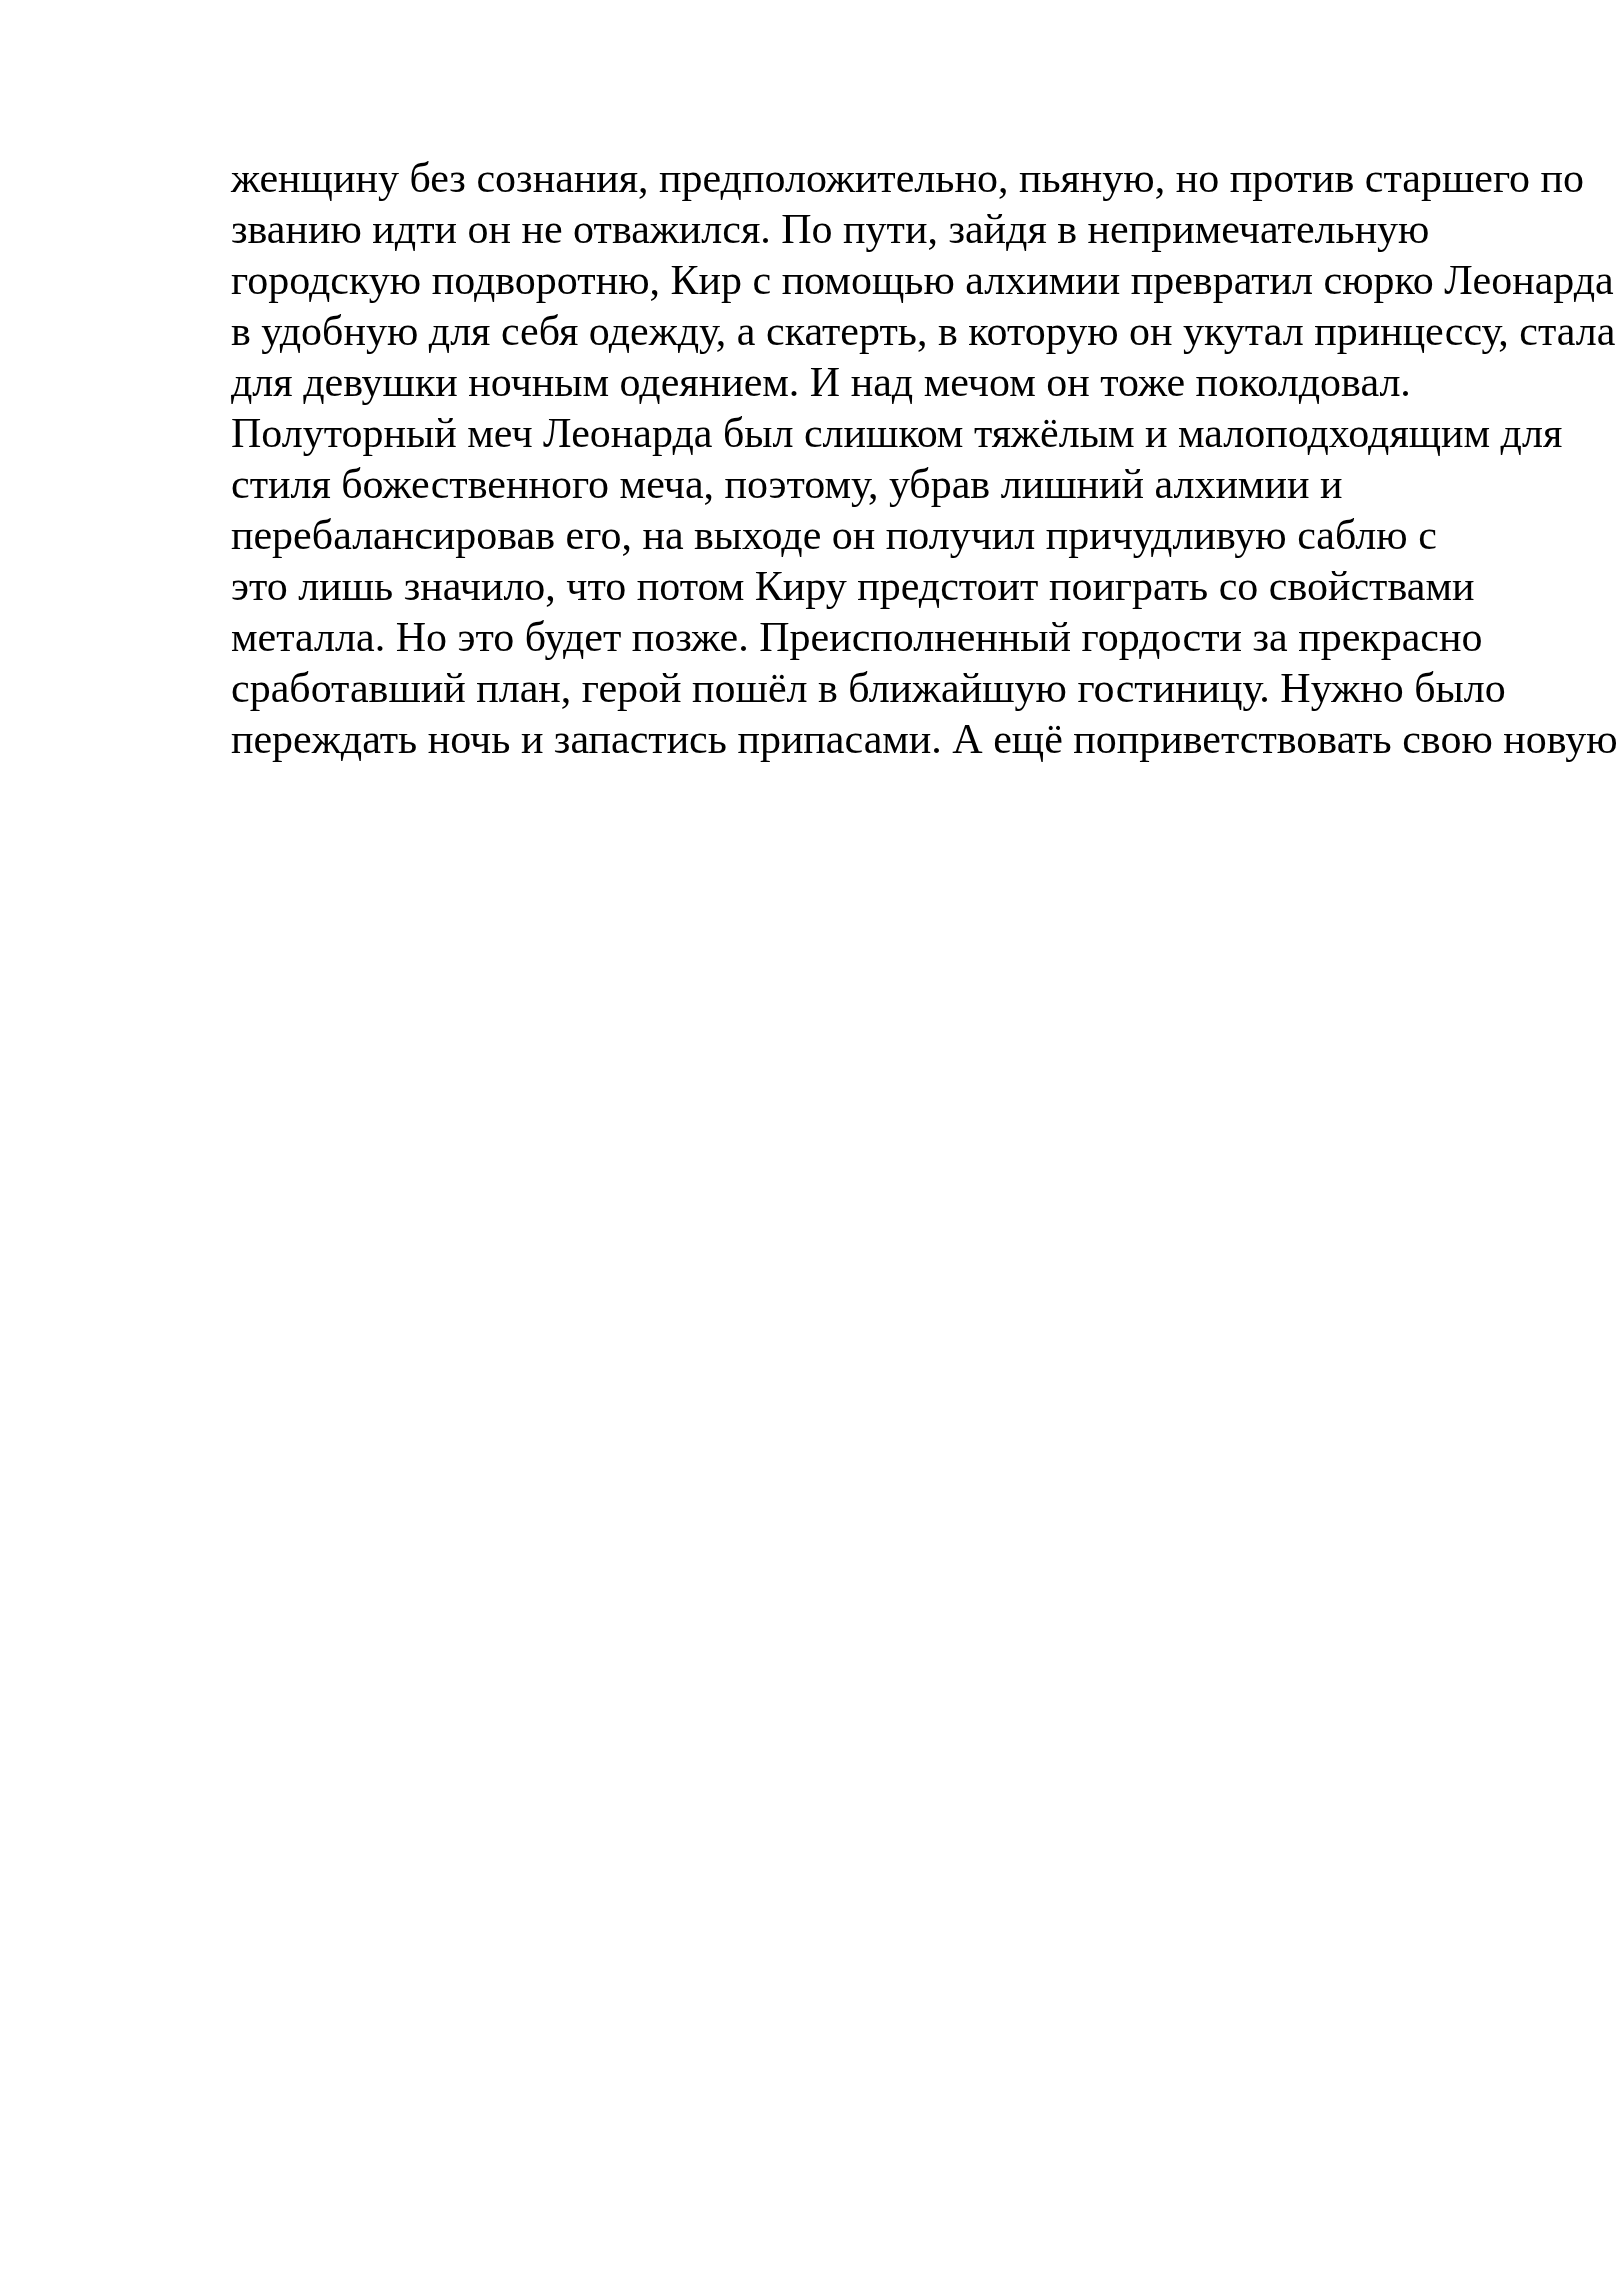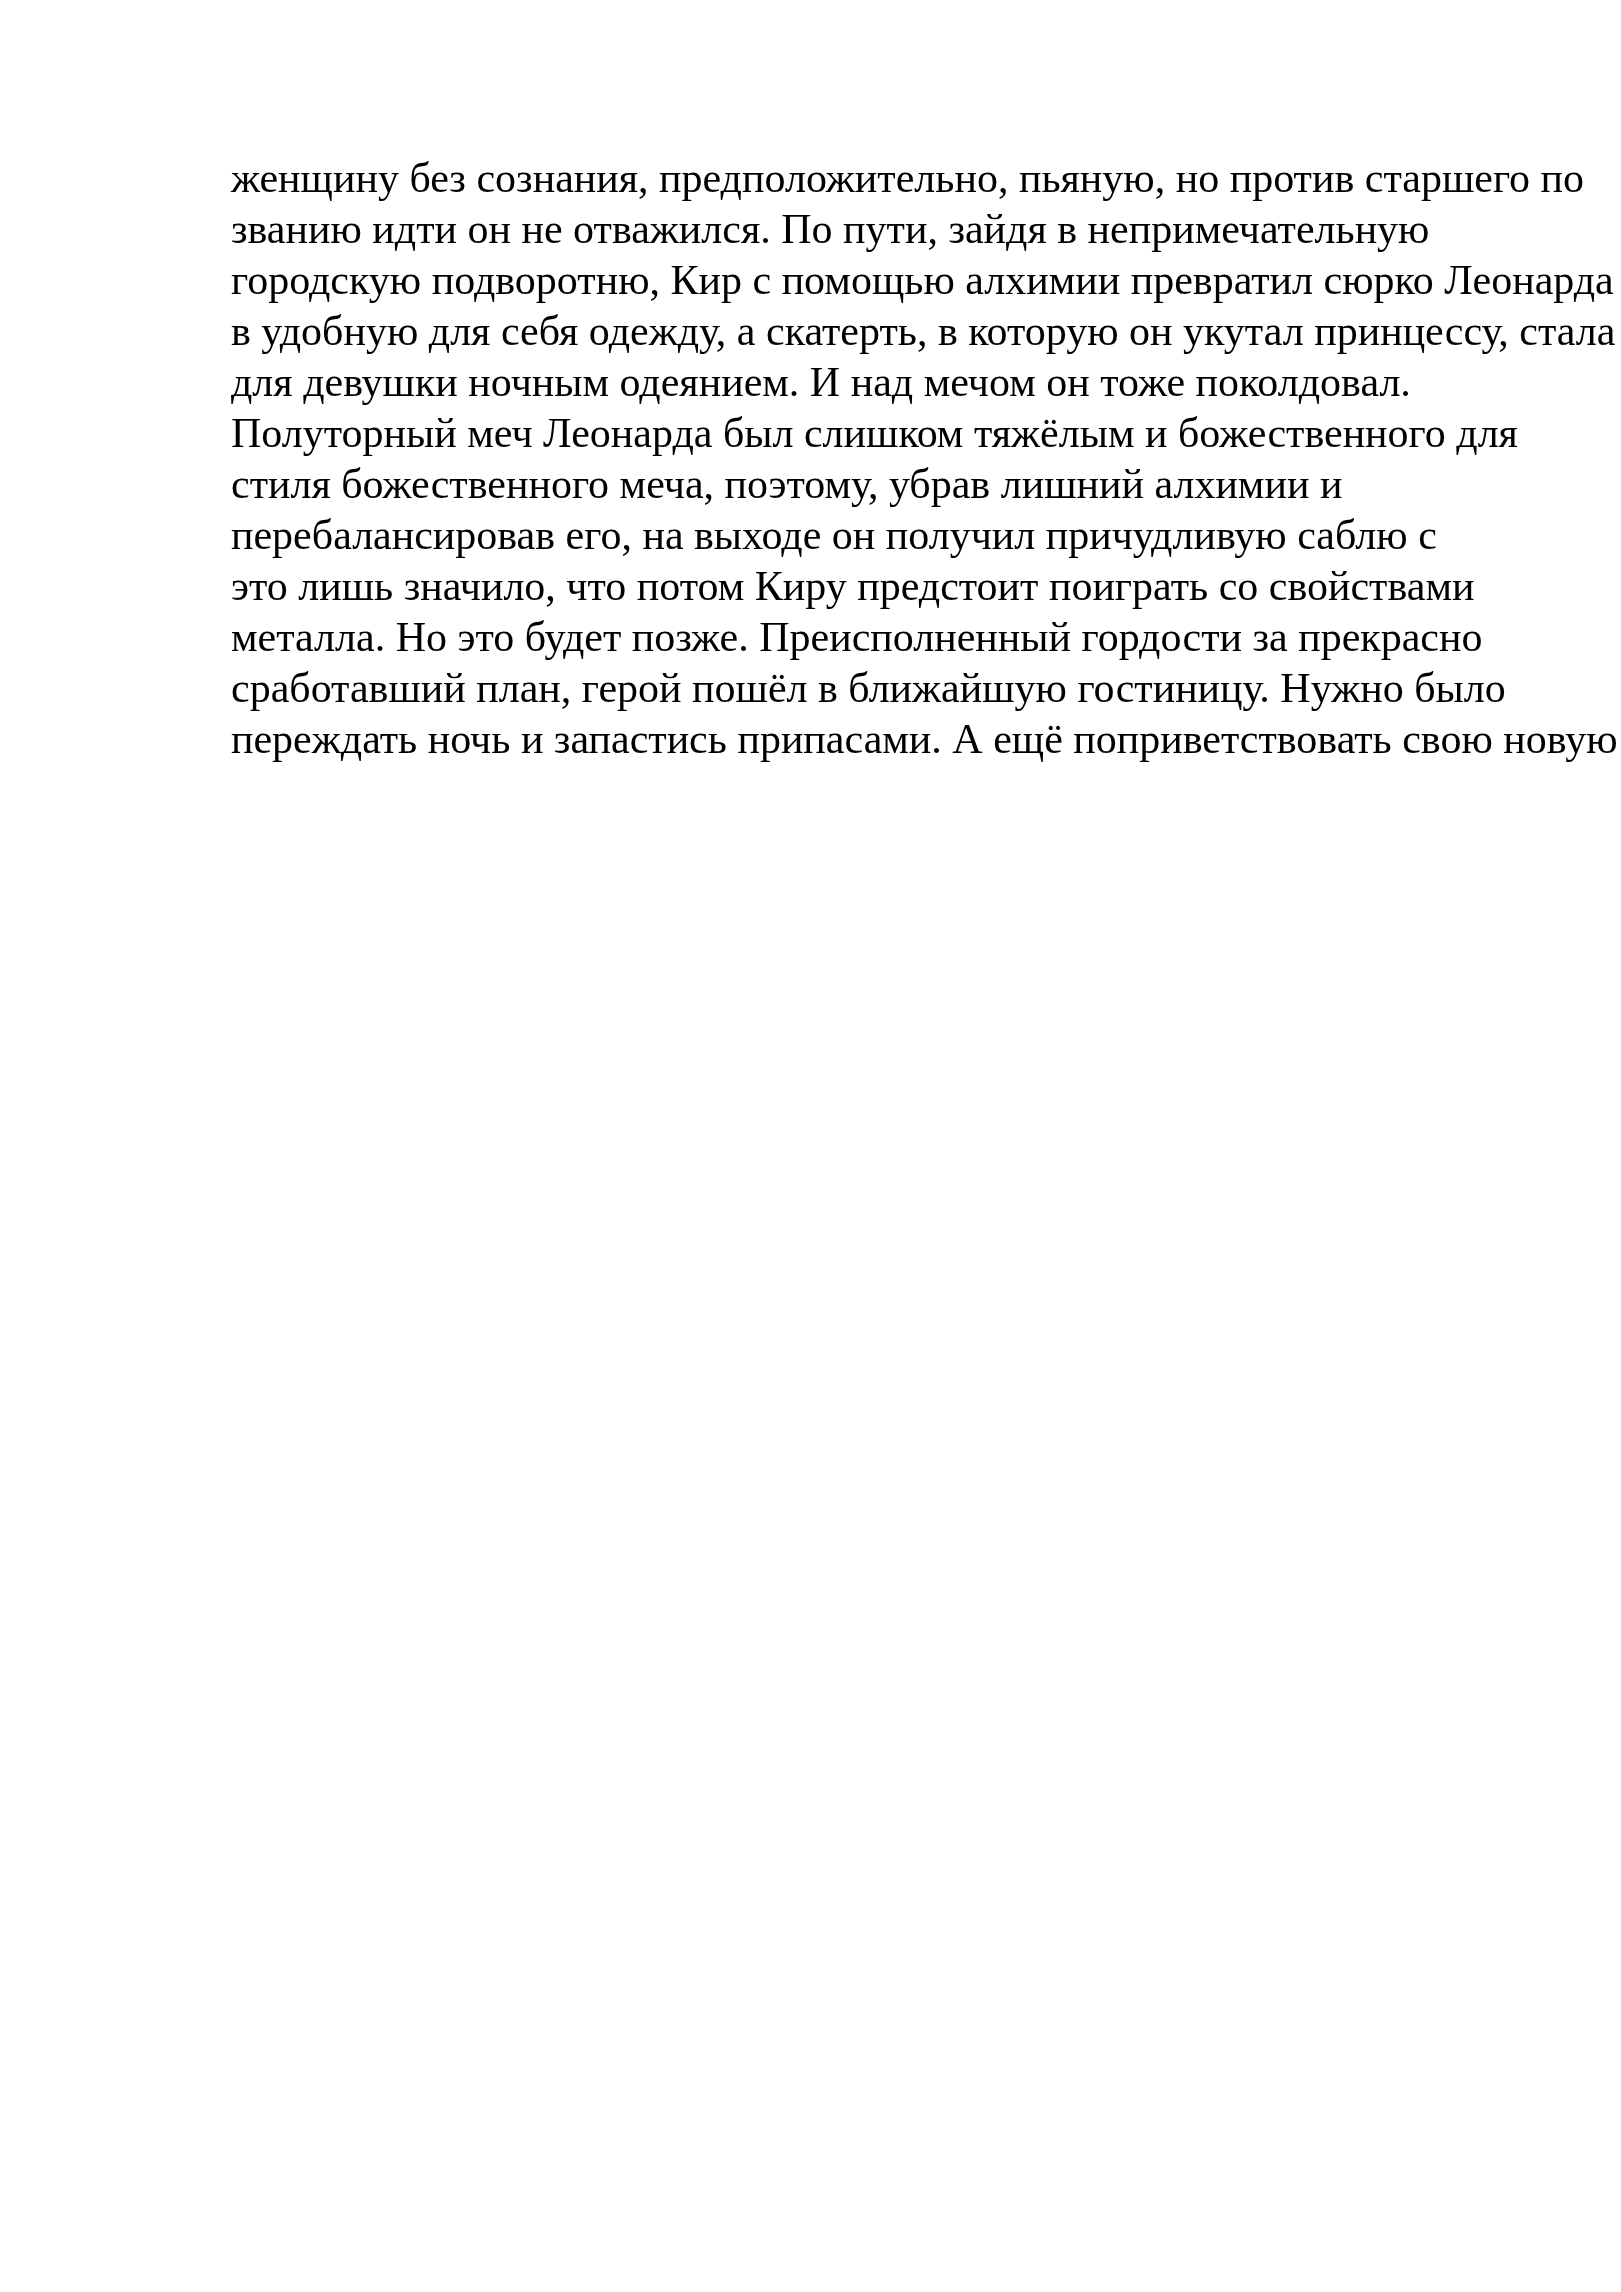--- a/index.html
+++ b/index.html
@@ -46,21 +46,21 @@
 </head>
 <body>
 
 <div class="page">
   <div class="text-block" id="text-block">
       <div class="text-line">женщину без сознания, предположительно, пьяную, но против старшего по</div>
       <div class="text-line">званию идти он не отважился. По пути, зайдя в непримечательную</div>
       <div class="text-line">городскую подворотню, Кир с помощью алхимии превратил сюрко Леонарда</div>
       <div class="text-line">в удобную для себя одежду, а скатерть, в которую он укутал принцессу, стала</div>
       <div class="text-line">для девушки ночным одеянием. И над мечом он тоже поколдовал.</div>
-      <div class="text-line">Полуторный меч Леонарда был слишком тяжёлым и божественного для</div>
+      <div class="text-line">Полуторный меч Леонарда был слишком тяжёлым и малоподходящим для</div>
       <div class="text-line">стиля божественного меча, поэтому, убрав лишний алхимии и</div>
       <div class="text-line">перебалансировав его, на выходе он получил причудливую саблю с</div>
       <div class="text-line">это лишь значило, что потом Киру предстоит поиграть со свойствами</div>
       <div class="text-line">металла. Но это будет позже. Преисполненный гордости за прекрасно</div>
       <div class="text-line">сработавший план, герой пошёл в ближайшую гостиницу. Нужно было</div>
       <div class="text-line">переждать ночь и запастись припасами. А ещё поприветствовать свою новую</div>
     </div>
   <div class="footer">
     <span class="page-number">64</span>
   </div>

